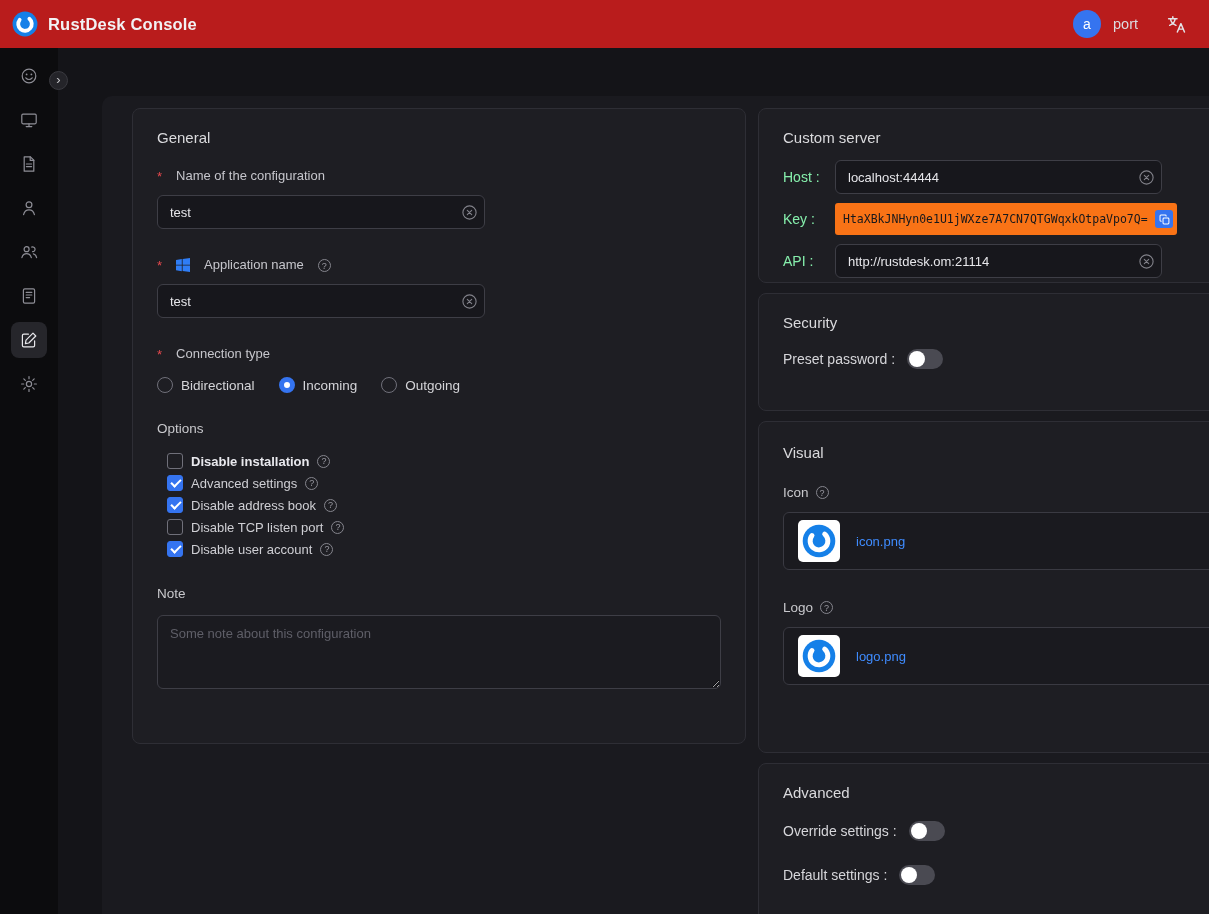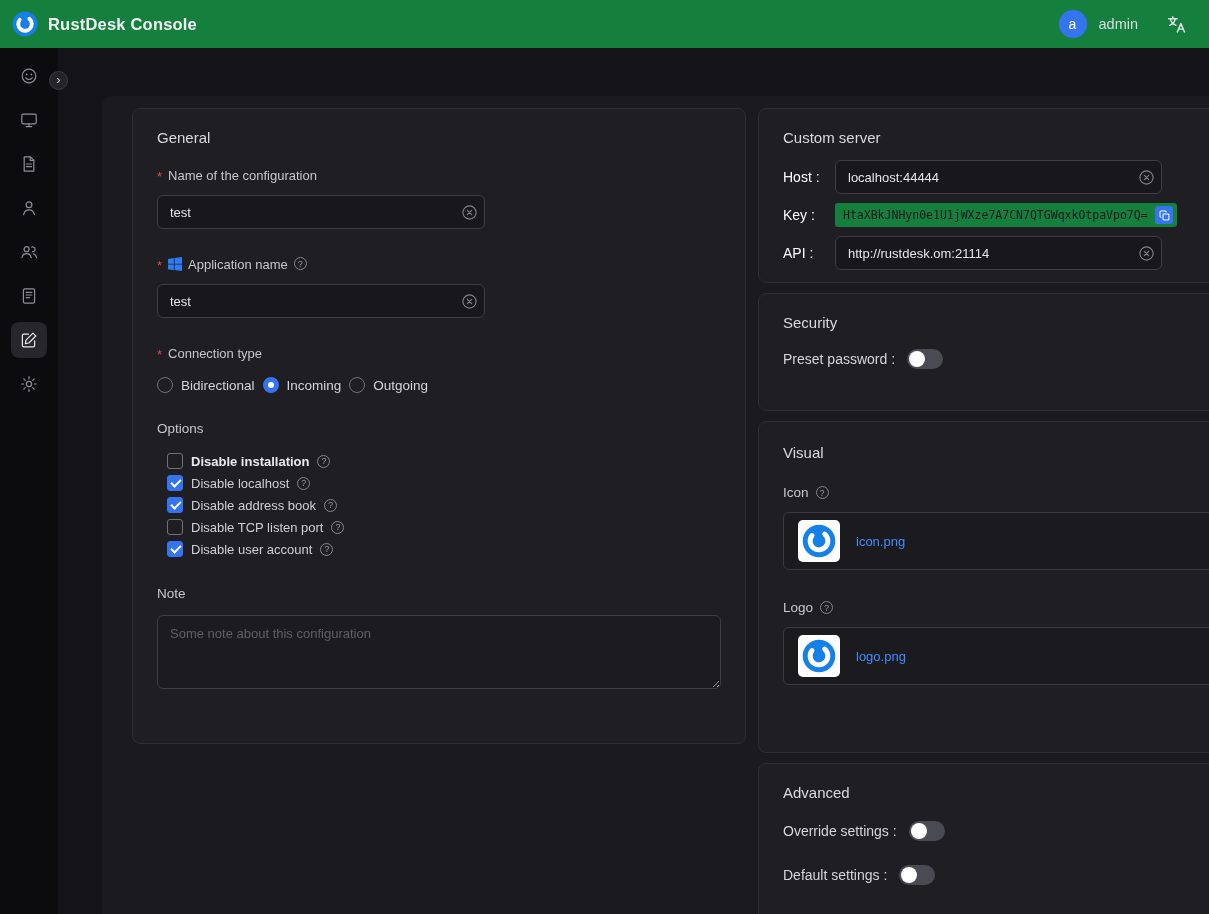--- a/index.html
+++ b/index.html
@@ -6,21 +6,21 @@
   html, body { margin: 0; padding: 0; }
   body {
     font-family: "Liberation Sans", sans-serif;
     background: #141418;
     -webkit-font-smoothing: antialiased;
   }
   .page { width: 1209px; height: 914px; overflow: hidden; background: #141418; }
 
   
   .topbar {
-    height: 48px; background: #15803d; display: flex; align-items: center;
+    height: 48px; background: #b91c1c; display: flex; align-items: center;
     justify-content: space-between; padding: 0 22px 0 12px;
   }
   .brand { display: flex; align-items: center; gap: 10px; }
   .brand-title { color: #f2f2f4; font-size: 16.5px; font-weight: 700; letter-spacing: .2px; }
   .topbar-right { display: flex; align-items: center; gap: 12px; }
   .avatar {
     width: 28px; height: 28px; border-radius: 50%; background: #3574f0; color: #fff;
     font-size: 14px; display: flex; align-items: center; justify-content: center;
   }
   .username { color: #dcdce0; font-size: 14.5px; margin-right: 16px; }
@@ -57,40 +57,40 @@
     background: #1e1e23; border: 1px solid #2e2e35; border-radius: 8px;
     padding: 20px 24px; overflow: hidden;
   }
   .card-title { margin: 0; font-size: 15px; font-weight: 500; color: #dadadd; }
 
   
   .card-general { width: 614px; height: 636px; flex: none; }
   .card-general .card-title { margin-bottom: 22px; }
   .field-label {
     font-size: 13px; color: #c6c6cc; margin-bottom: 12px;
-    display: flex; align-items: flex-start; gap: 6px;
+    display: flex; align-items: flex-end; gap: 14px;
   }
   .req::before { content: "*"; color: #e5484d; font-size: 13px; position: relative; top: 1px; }
   .help {
     width: 13px; height: 13px; border-radius: 50%; border: 1px solid #85858d; color: #9a9aa2;
     font-size: 9px; display: inline-flex; align-items: center; justify-content: center; flex: none; cursor: pointer;
   }
   .help::before { content: "?"; }
   .input-wrap { position: relative; width: 328px; margin-bottom: 28px; }
   .text-input {
     width: 100%; height: 34px; background: #17171c; border: 1px solid #3e3e46; border-radius: 6px;
     color: #e6e6ea; font-size: 13px; padding: 0 30px 0 12px; outline: none;
     font-family: "Liberation Sans", sans-serif;
   }
   .text-input::placeholder { color: #5f5f68; }
   .clear-btn {
     position: absolute; right: 8px; top: 9px; width: 16px; height: 16px; border: 0; padding: 0;
     background: transparent; color: #82828a; cursor: pointer; display: flex; align-items: center; justify-content: center;
   }
-  .radio-row { display: flex; align-items: center; gap: 8px; margin: 16px 0 28px; }
+  .radio-row { display: flex; align-items: center; gap: 24px; margin: 16px 0 28px; }
   .radio-opt { display: flex; align-items: center; gap: 8px; cursor: pointer; }
   .radio { width: 16px; height: 16px; border-radius: 50%; border: 1.5px solid #70707a; flex: none; }
   .radio.checked { border: 5px solid #3574f0; background: #fff; }
   .radio-label { font-size: 13.5px; color: #d4d4d8; }
   .options-label, .note-label { font-size: 13.5px; color: #c8c8cc; margin-bottom: 14px; }
   .cb-row { display: flex; align-items: center; gap: 8px; height: 22px; cursor: pointer; padding-left: 10px; }
   .cb { width: 16px; height: 16px; border-radius: 3px; border: 1.5px solid #70707a; position: relative; flex: none; }
   .cb.checked { background: #3574f0; border-color: #3574f0; }
   .cb.checked::after {
     content: ""; position: absolute; left: 4.5px; top: 1px; width: 4px; height: 8px;
@@ -105,25 +105,25 @@
     font-family: "Liberation Sans", sans-serif;
   }
   .note-area::placeholder { color: #5f5f68; }
 
   
   .right-col { width: 520px; display: flex; flex-direction: column; gap: 10px; flex: none; }
 
   .card-custom { height: 175px; }
   .card-custom .card-title { margin-bottom: 14px; }
   .cs-row { display: flex; align-items: center; margin-bottom: 9px; }
-  .cs-label { width: 52px; font-size: 14px; color: #ffffff; flex: none; }
+  .cs-label { width: 52px; font-size: 14px; color: #86efac; flex: none; }
   .cs-input-wrap { position: relative; width: 327px; }
   .key-box {
-    width: 342px; background: #15803d; border-radius: 3px; padding: 3px 4px 3px 8px;
-    display: flex; align-items: center; gap: 6px; height: 24px;
+    width: 342px; background: #f97316; border-radius: 3px; padding: 3px 4px 3px 8px;
+    display: flex; align-items: center; gap: 6px; height: 32px;
   }
   .key-text {
     font-family: "DejaVu Sans Mono", monospace; font-size: 11.5px; color: #17181c;
     white-space: nowrap; overflow: hidden; flex: 1;
   }
   .copy-btn {
     width: 18px; height: 18px; background: #3574f0; border: 0; border-radius: 3px; padding: 0;
     display: flex; align-items: center; justify-content: center; cursor: pointer; flex: none;
   }
 
@@ -167,21 +167,21 @@
       <span>
         <svg viewBox="0 0 48 48" width="26" height="26" aria-hidden="true">
           <circle cx="24" cy="24" r="23" fill="#1580e8"></circle>
           <circle cx="24" cy="24" r="12.5" fill="none" stroke="#ffffff" stroke-width="7" stroke-linecap="round" stroke-dasharray="58 21" transform="rotate(-50 24 24)"></circle>
         </svg>
       </span>
       <span class="brand-title">RustDesk Console</span>
     </div>
     <div class="topbar-right">
       <span class="avatar">a</span>
-      <span class="username">admin</span>
+      <span class="username">port</span>
       <span class="translate-btn">
         <svg viewBox="0 0 20 20" width="21" height="21" fill="none" stroke="#e4e4e8" stroke-width="1.4" stroke-linecap="round" stroke-linejoin="round">
           <path d="M2.5 4.5h8M6.5 2.5v2M4.2 4.5c.4 2.8 2.4 5.2 5.3 6.3M8.8 4.5c-.4 2.8-2.4 5.2-5.3 6.3"></path>
           <path d="M10.8 17.2l3.4-8 3.4 8M12 14.4h4.4"></path>
         </svg>
       </span>
     </div>
   </header>
 
   <div class="layout">
@@ -322,21 +322,21 @@
 
             <div class="options-label">Options</div>
             <div class="options-list">
               <div class="cb-row emph">
                 <span class="cb"></span>
                 <span class="cb-label">Disable installation</span>
                 <span class="help"></span>
               </div>
               <div class="cb-row">
                 <span class="cb checked"></span>
-                <span class="cb-label">Disable localhost</span>
+                <span class="cb-label">Advanced settings</span>
                 <span class="help"></span>
               </div>
               <div class="cb-row">
                 <span class="cb checked"></span>
                 <span class="cb-label">Disable address book</span>
                 <span class="help"></span>
               </div>
               <div class="cb-row">
                 <span class="cb"></span>
                 <span class="cb-label">Disable TCP listen port</span>

